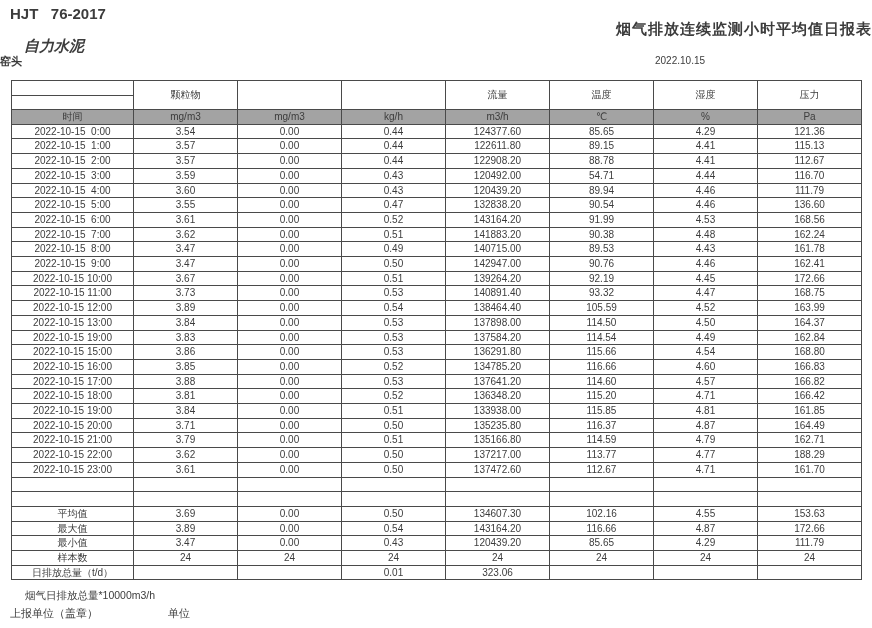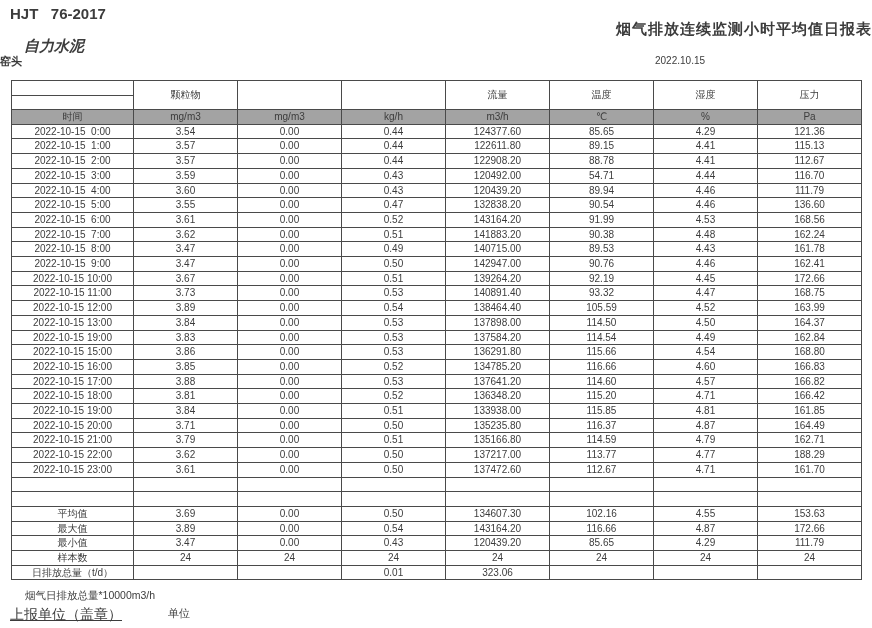--- a/index.html
+++ b/index.html
@@ -17,21 +17,21 @@
     position:absolute;left:11px;top:80px;width:851px;
     border-collapse:collapse;table-layout:fixed;font-size:10px;
   }
   table.report td{
     border:1px solid #4a4a4a;text-align:center;vertical-align:middle;
     padding:0;height:13.7px;line-height:13.7px;white-space:pre;overflow:hidden;
   }
   table.report td.subhead{height:13.5px;}
   table.report tr.unit-row td{background:#a3a3a3;text-align:center;}
   .note{position:absolute;left:4px;top:589px;font-size:10.5px;margin-left:21px;}
-  .report-unit{position:absolute;left:10px;top:606px;font-size:14px;text-decoration:underline;}
+  .report-unit{position:absolute;left:10px;top:606px;font-size:11px;}
   .unit-label{position:absolute;left:168px;top:606px;font-size:11px;}
 </style>
 </head>
 <body>
 
 <div class="doc-code">HJT   76-2017</div>
 <div class="title">烟气排放连续监测小时平均值日报表</div>
 <div class="company">自力水泥</div>
 <div class="station">窑头</div>
 <div class="date">2022.10.15</div>

